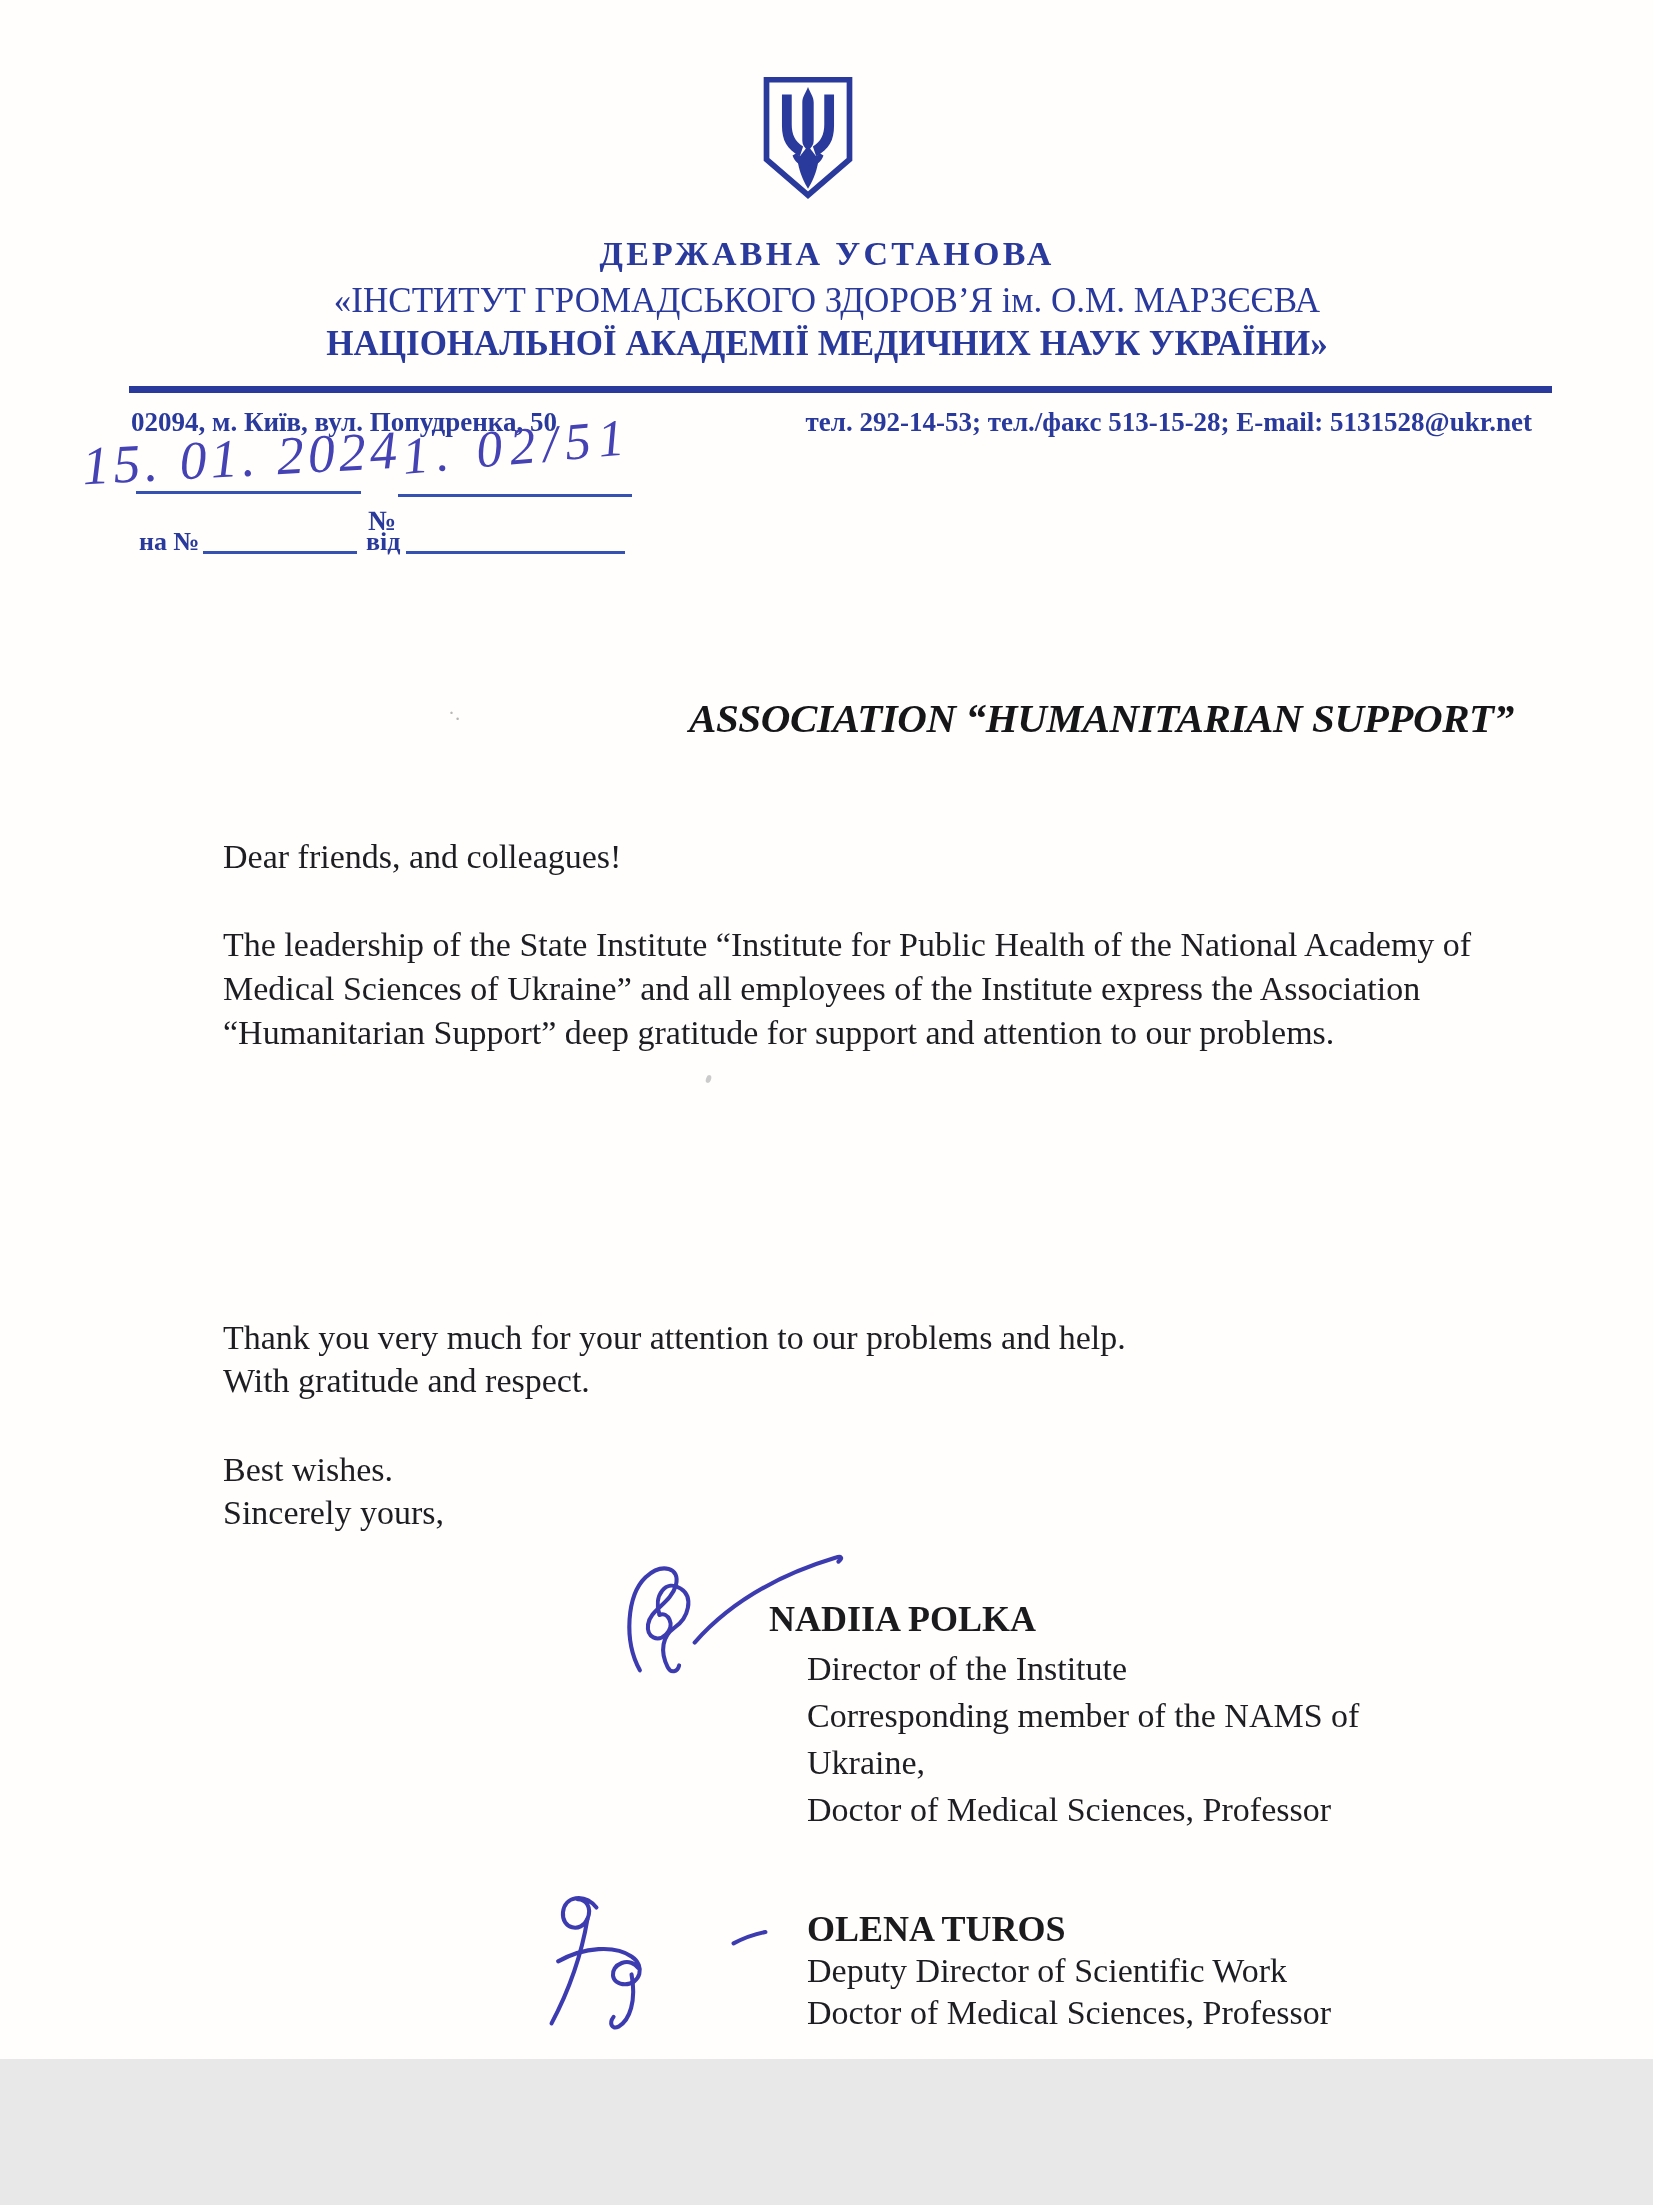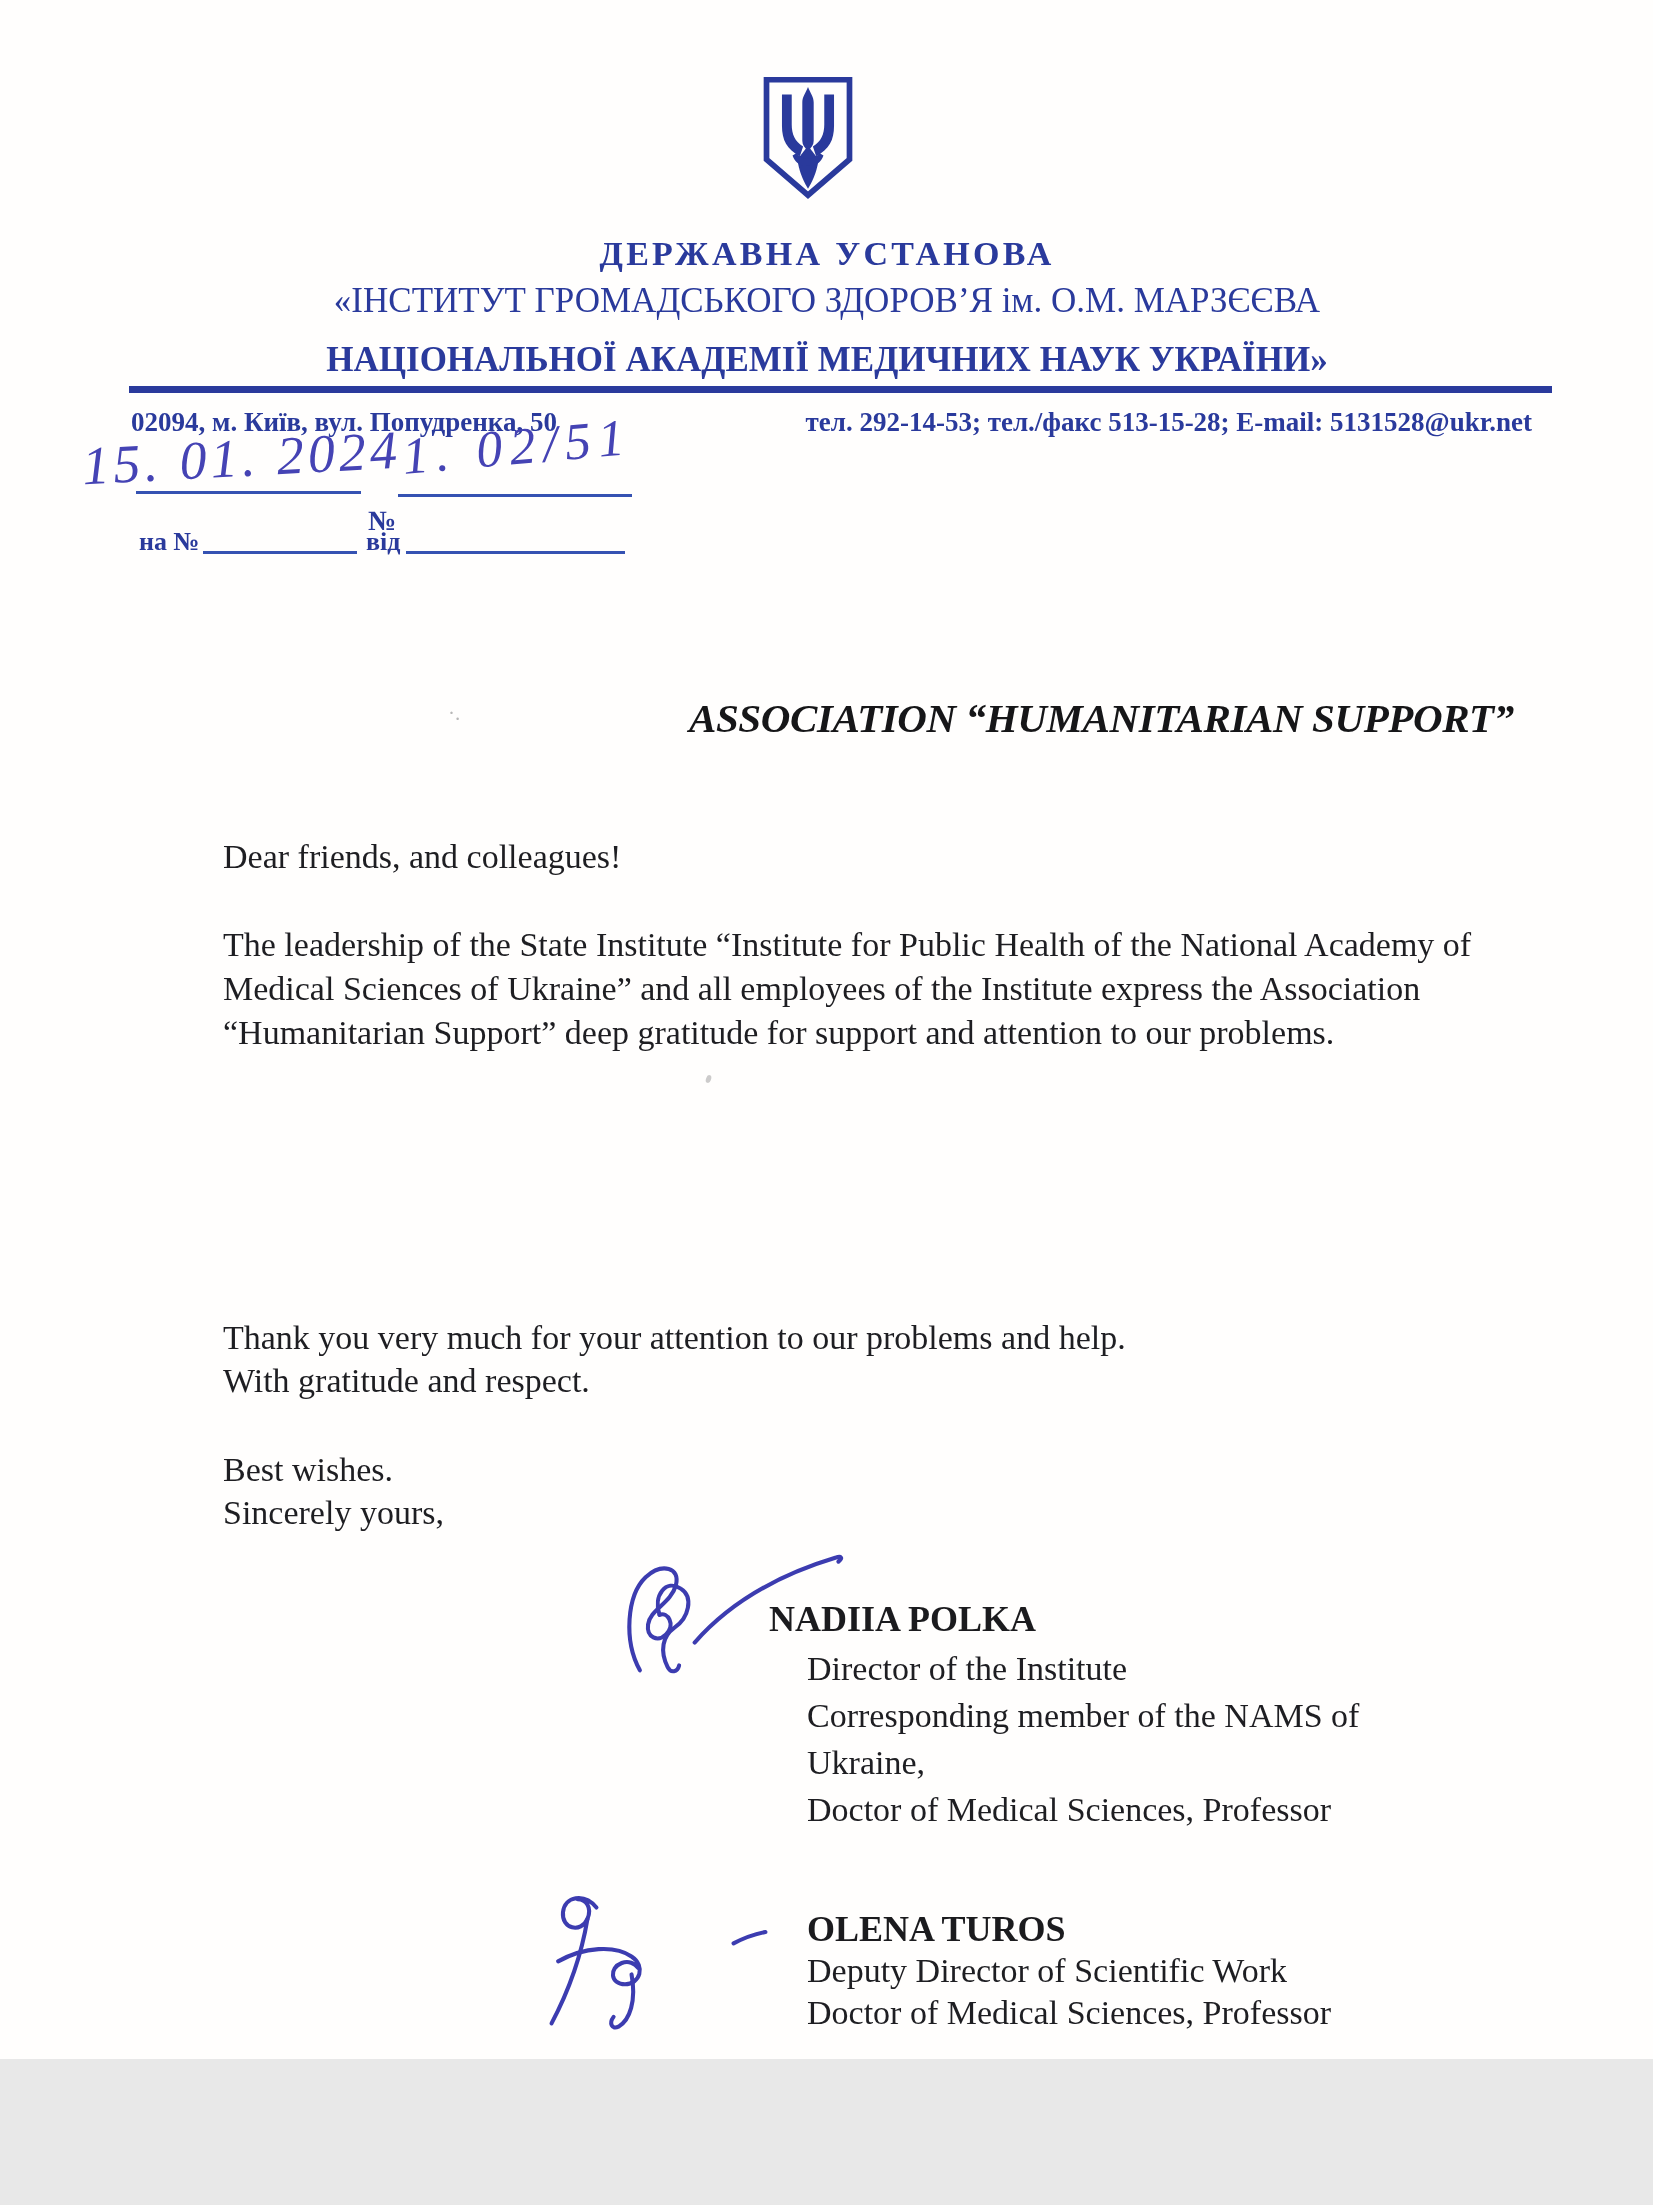--- a/index.html
+++ b/index.html
@@ -19,21 +19,21 @@
     left:0;top:235px;width:100%;text-align:center;
     font-size:34px;font-weight:bold;letter-spacing:3.3px;
     color:#2a3a9c;
   }
   .org-name1{
     left:0;top:281px;width:100%;text-align:center;
     font-size:35px;font-weight:normal;letter-spacing:0px;
     color:#2a3a9c;
   }
   .org-name2{
-    left:0;top:340px;width:100%;text-align:center;
+    left:0;top:324px;width:100%;text-align:center;
     font-size:35px;font-weight:bold;
     color:#2a3a9c;
   }
   .rule{left:129px;top:386px;width:1423px;height:6.5px;background:#2a3a9c;}
   .address-row{
     left:131px;top:407px;width:1401px;
     display:flex;justify-content:space-between;
     font-size:27px;font-weight:bold;color:#2a3a9c;
   }
 

